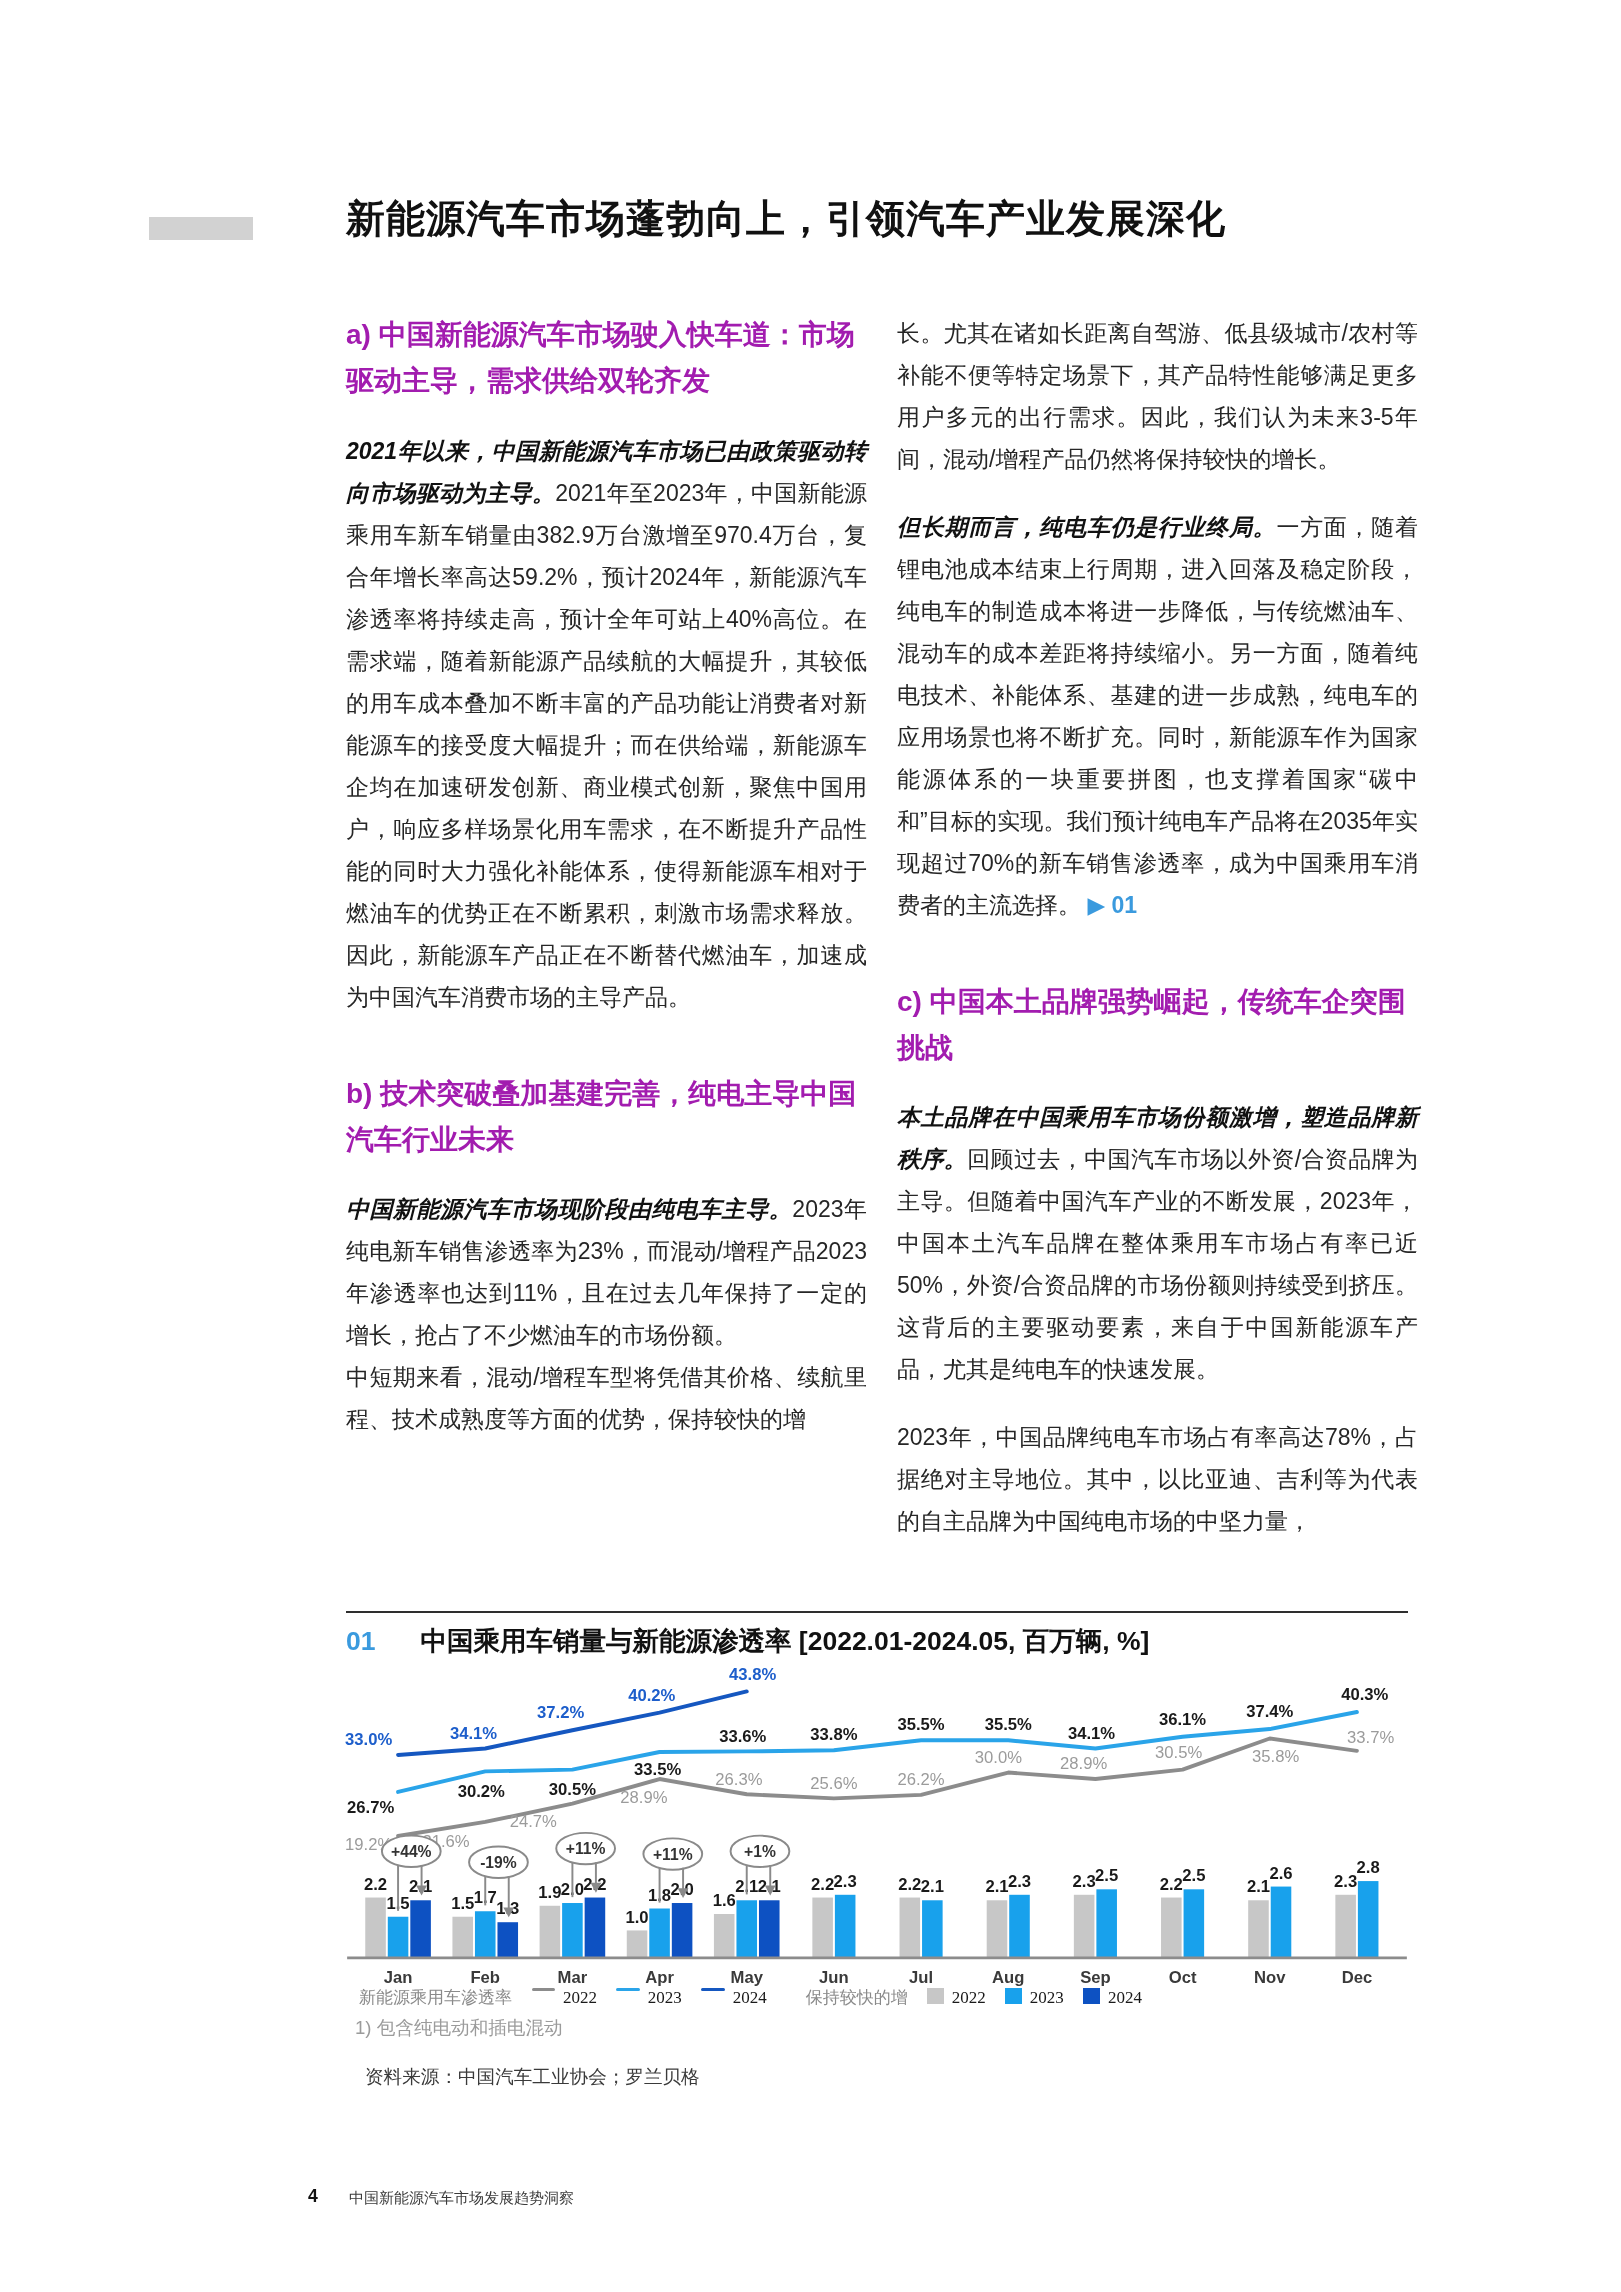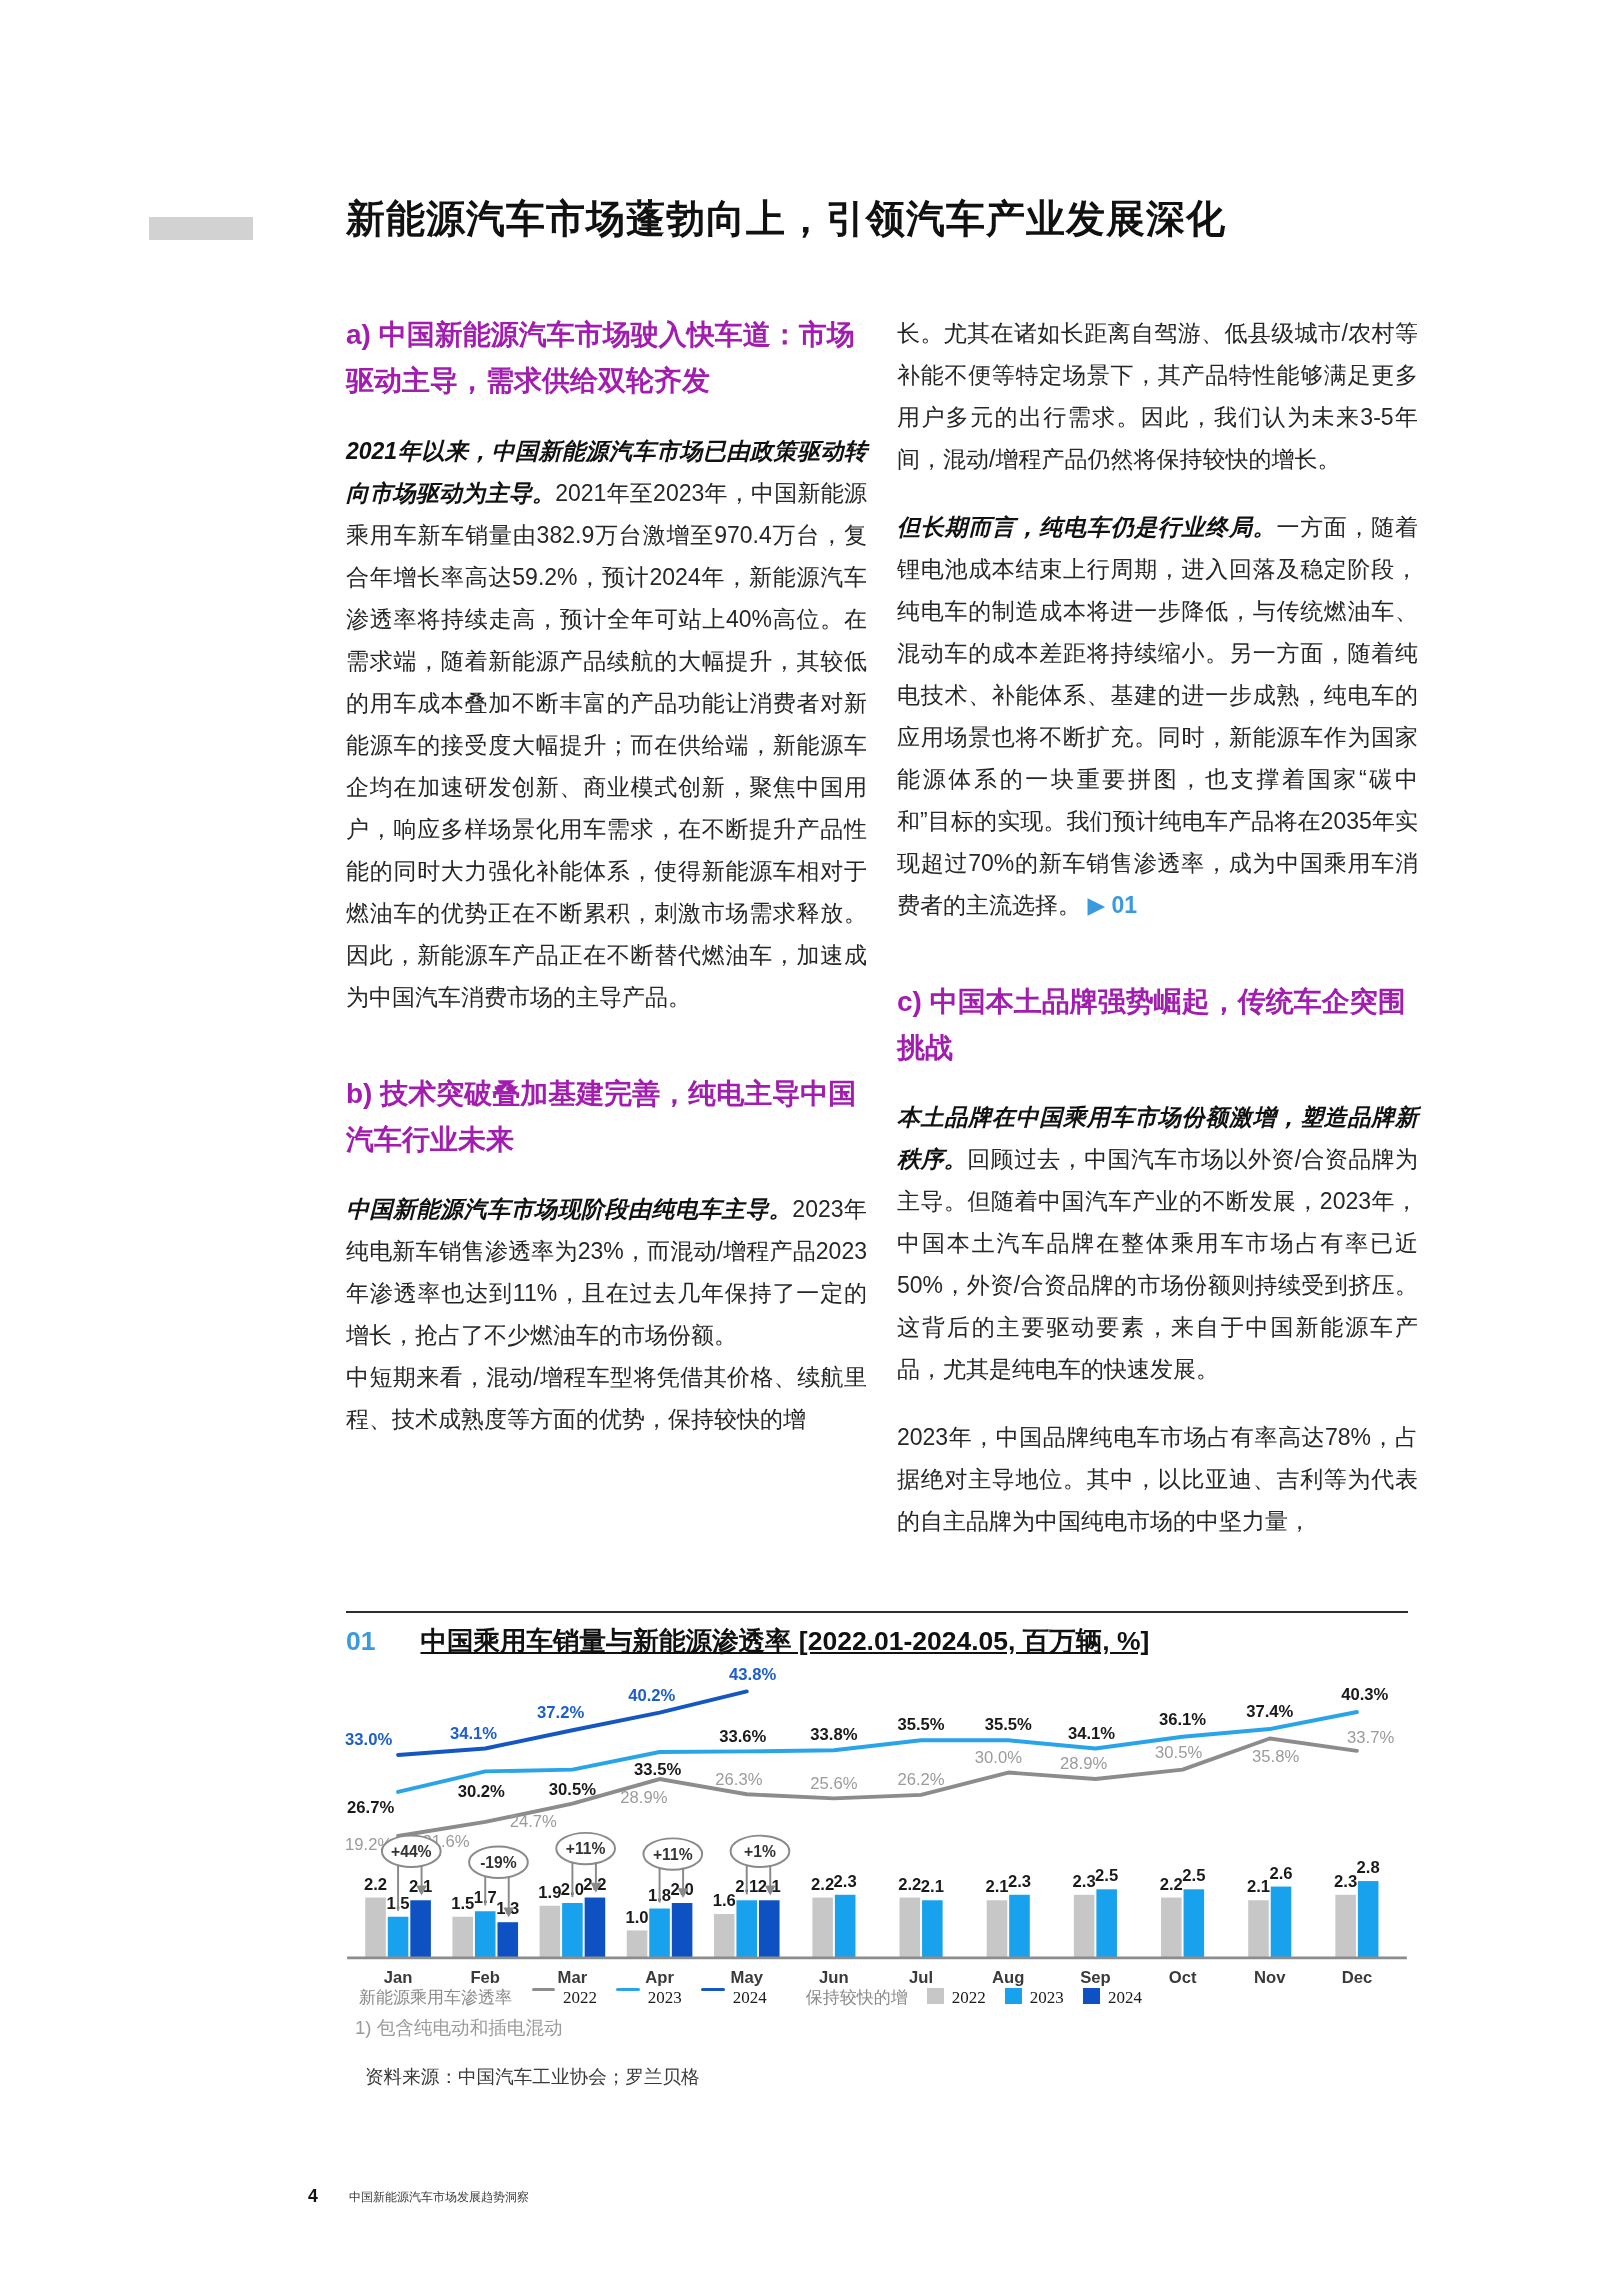--- a/index.html
+++ b/index.html
@@ -12,32 +12,32 @@
   .col-right{left:897px;}
   .sec-heading{font-size:28px;line-height:46px;color:#a21caf;font-weight:bold;margin:0 0 25.5px 0;text-align:left;}
   .mt-sec{margin-top:53px;}
   .para{font-size:23px;line-height:42px;margin:0;color:#262626;}
   .mt-para{margin-top:25.5px;}
   .lead{font-weight:bold;color:#111;font-style:italic;}
   .figref{color:#3a9ade;font-weight:bold;white-space:nowrap;}
   .fig-rule{position:absolute;left:346px;top:1611px;width:1062px;height:2px;background:#2e2e2e;}
   .fig-head{position:absolute;left:346px;top:1623px;display:flex;align-items:baseline;}
   .fig-num{font-size:26.5px;font-weight:bold;color:#3a9ade;}
-  .fig-title{font-size:26.5px;font-weight:bold;color:#111;margin-left:45px;text-decoration:underline;}
+  .fig-title{font-size:26.5px;font-weight:bold;color:#111;margin-left:45px;}
   .chart-svg{position:absolute;left:333px;top:1666px;}
   .legend{position:absolute;left:359px;top:1986px;display:flex;align-items:center;font-size:17px;color:#1a1a1a;white-space:nowrap;font-family:Liberation Serif, serif;}
   .lg-cap{color:#8a8a8a;}
   .lg-cap2{color:#8a8a8a;margin-left:39px;}
   .lg-line{display:inline-block;width:23.5px;height:3.9px;border-radius:2px;margin:0 7.8px 0 19.6px;}
   .lg-sq{display:inline-block;width:16.7px;height:16.7px;margin:0 7.8px 0 19.6px;}
   .lg-item{display:flex;align-items:flex-start;}
   .footnote{position:absolute;left:355px;top:2015px;font-size:18.6px;color:#9b9b9b;}
   .source{position:absolute;left:365px;top:2064px;font-size:18.6px;color:#3a3a3a;}
   .page-num{position:absolute;left:308px;top:2186px;font-size:17.6px;font-weight:bold;color:#111;}
-  .page-foot{position:absolute;left:349px;top:2189px;font-size:12px;color:#3a3a3a;}
+  .page-foot{position:absolute;left:349px;top:2189px;font-size:15px;color:#3a3a3a;}
 </style>
 </head>
 <body>
 
 <div class="page">
 
   <div class="accent-bar"></div>
   <div class="doc-title">新能源汽车市场蓬勃向上，引领汽车产业发展深化</div>
 
   <div class="col col-left">

